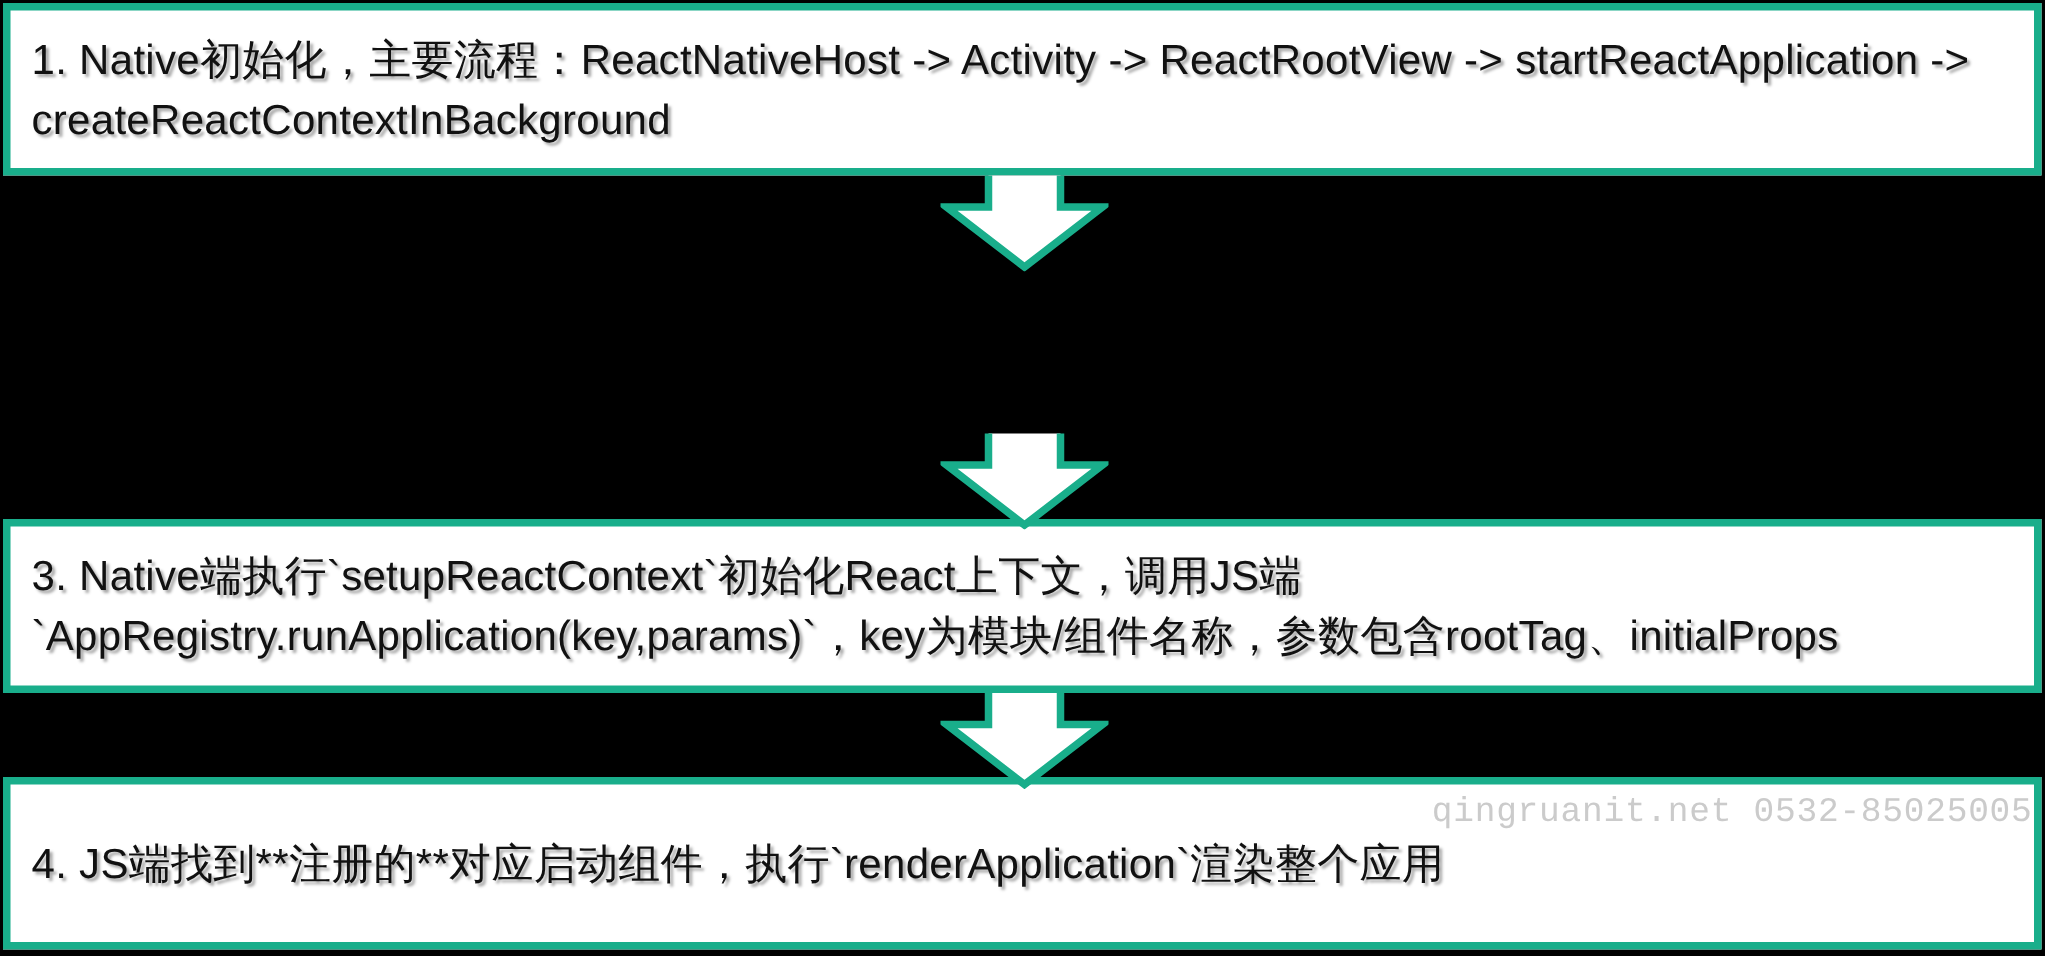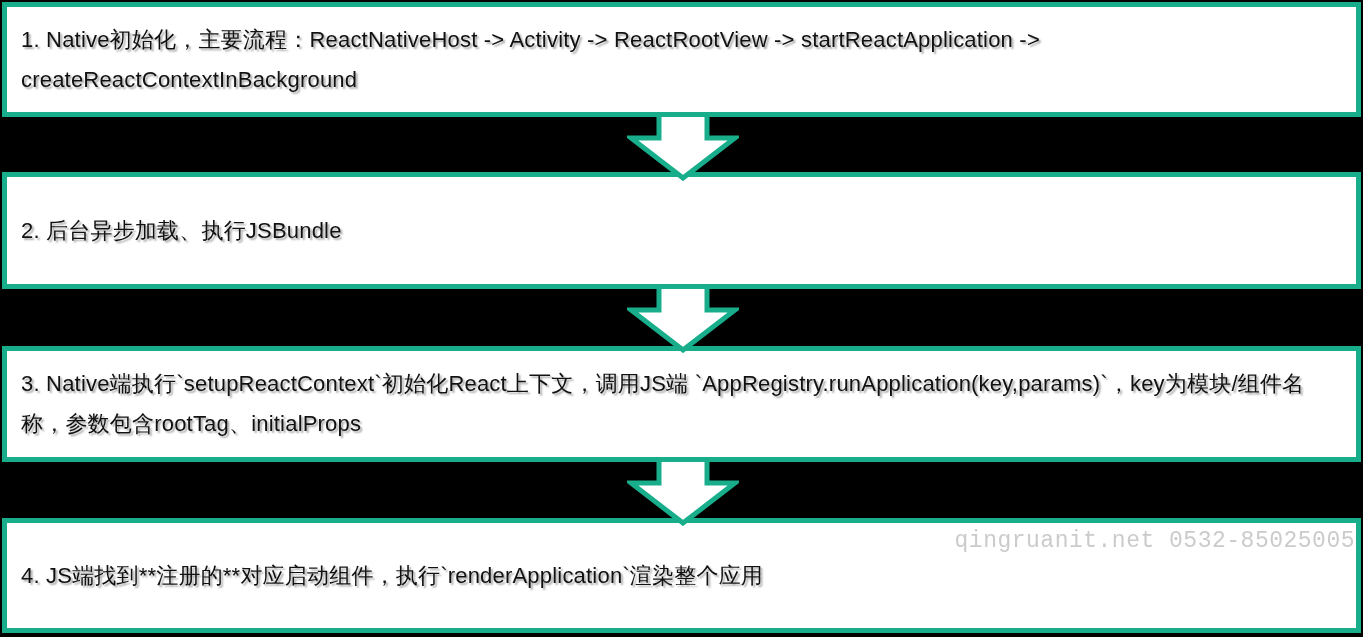--- a/index.html
+++ b/index.html
@@ -21,21 +21,21 @@
     right: 2px;
     background: var(--box_fill, #ffffff);
     border: 5px solid var(--accent, #19AE8B);
     box-sizing: border-box;
     display: flex;
     align-items: center;
     z-index: 1;
   }
   .step-text {
     padding: 0 42px 0 14px;
-    font-size: 22px;
+    font-size: 28px;
     line-height: 40px;
     color: var(--text, #111111);
     text-shadow: 2px 2px 2px rgba(0,0,0,0.35);
     letter-spacing: 0.2px;
   }
   .box-1 { top: 2px;   height: 115px; }
   .box-2 { top: 172px; height: 117px; }
   .box-3 { top: 346px; height: 116px; }
   .box-4 { top: 518px; height: 115px; }
 
@@ -70,23 +70,20 @@
 </style>
 </head>
 <body>
 
 <div class="canvas">
 
   <div class="step-box box-1">
     <div class="step-text">1. Native初始化，主要流程：ReactNativeHost -&gt; Activity -&gt; ReactRootView -&gt; startReactApplication -&gt; createReactContextInBackground</div>
   </div>
 
-  <div class="step-box box-2">
-    <div class="step-text">2. 后台异步加载、执行JSBundle</div>
-  </div>
 
   <div class="step-box box-3">
     <div class="step-text">3. Native端执行`setupReactContext`初始化React上下文，调用JS端 `AppRegistry.runApplication(key,params)`，key为模块/组件名称，参数包含rootTag、initialProps</div>
   </div>
 
   <div class="step-box box-4">
     <div class="step-text">4. JS端找到**注册的**对应启动组件，执行`renderApplication`渲染整个应用</div>
   </div>
 
   <div class="flow-arrow arrow-1">

